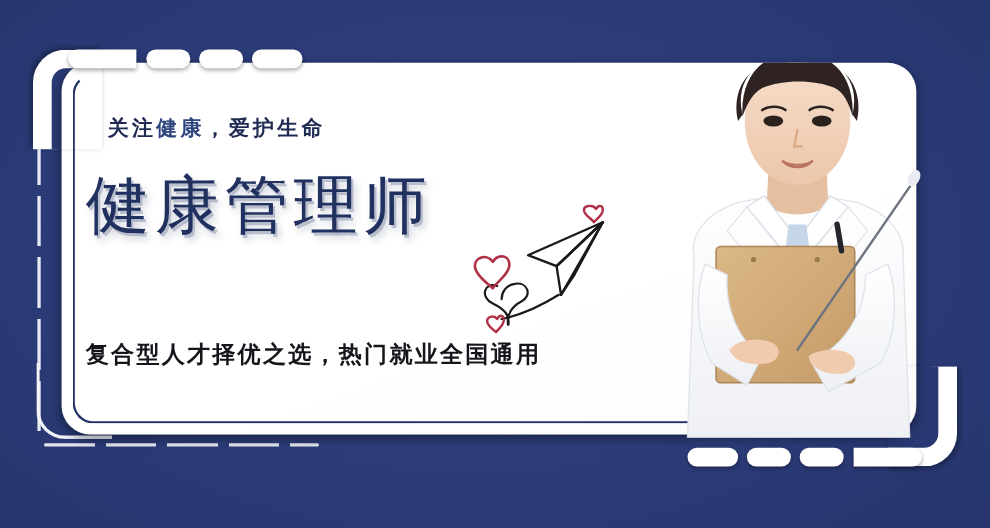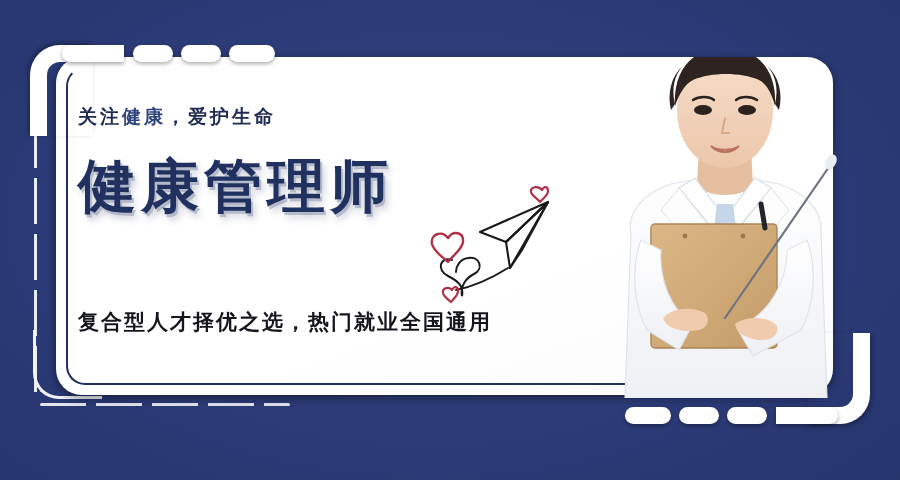--- a/index.html
+++ b/index.html
@@ -70,24 +70,25 @@
     position:absolute;right:30px;bottom:56px;width:46px;height:74px;
     border-right:17px solid #fff;border-bottom:17px solid #fff;
     border-bottom-right-radius:30px;
     box-shadow:2px 2px 5px rgba(0,0,0,.3);
   }
   
   .txt{position:absolute;left:78px;z-index:6;}
   #kicker{
     top:104px;font-size:19px;font-weight:bold;letter-spacing:3px;
     color:#1f2b52;
+    margin-left:20px;
   }
   #kicker .hl{color:#2e447f;}
   #headline{
-    top:148px;font-size:58px;font-weight:bold;letter-spacing:5px;
+    top:148px;font-size:58px;font-weight:normal;letter-spacing:5px;
     color:#20305f;
     text-shadow:2px 3px 0 rgba(140,150,175,.55), 4px 6px 7px rgba(90,100,130,.30);
   }
   #line1{top:249px;font-size:26px;font-weight:bold;letter-spacing:2px;color:#14161b;}
   #line2{top:308px;font-size:21px;font-weight:bold;letter-spacing:2px;color:#14161b;}
   
   #doodle{position:absolute;left:430px;top:186px;width:180px;height:120px;z-index:7;}
   
   #photo{position:absolute;left:575px;top:18px;width:300px;height:380px;z-index:8;}
 </style>

